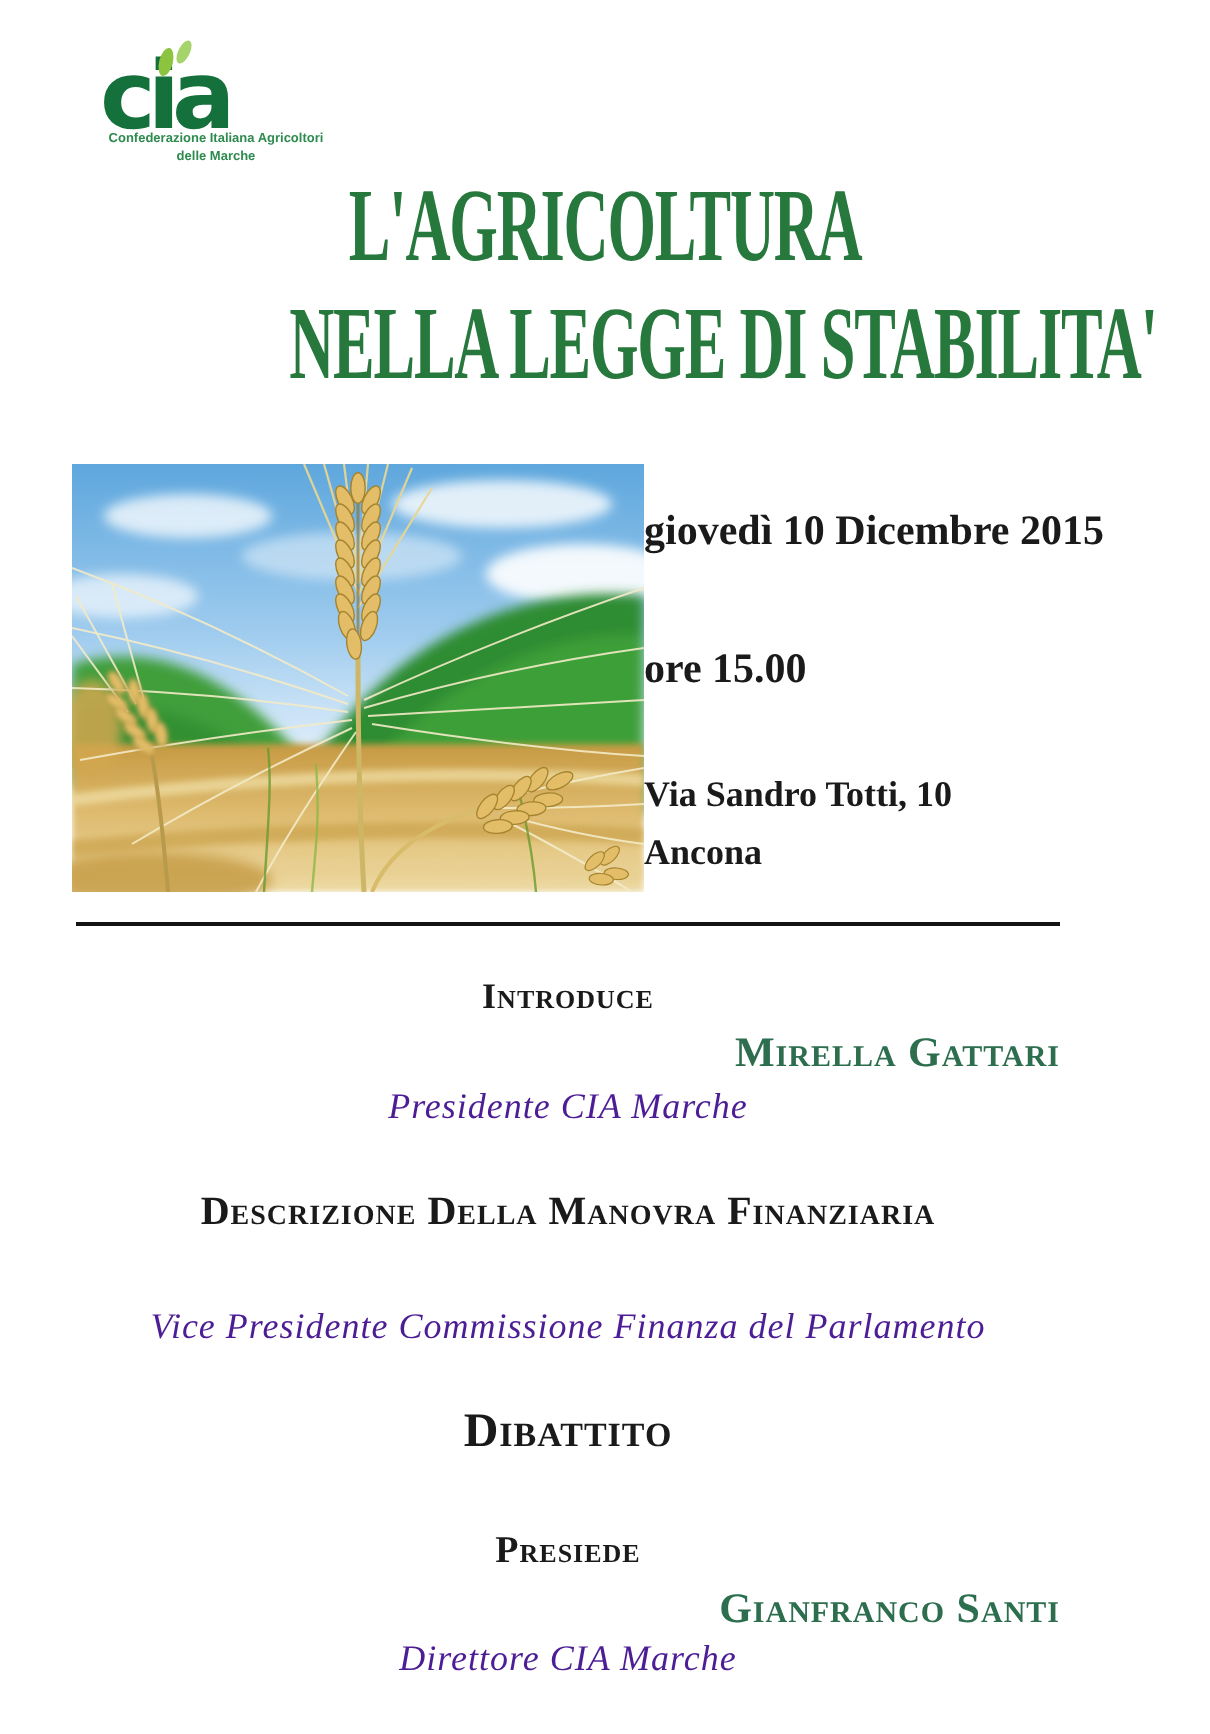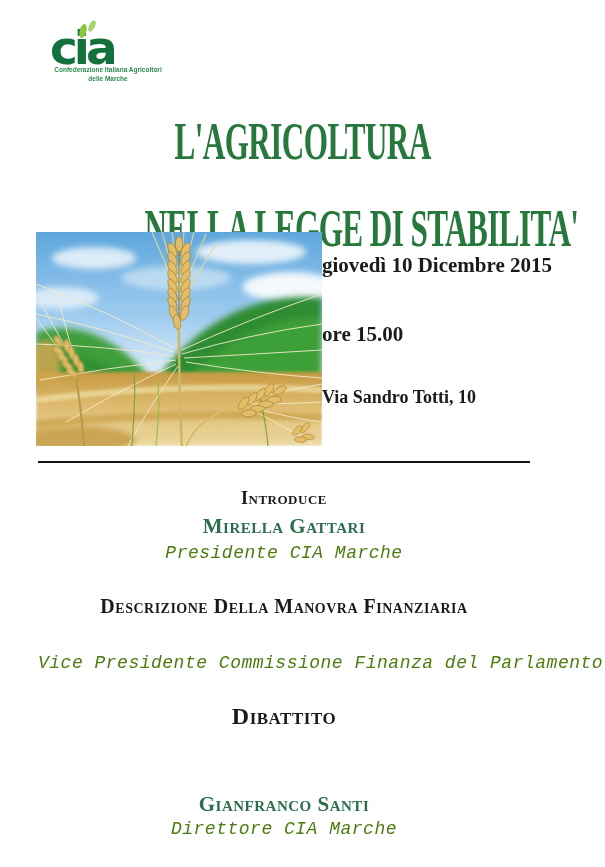--- a/index.html
+++ b/index.html
@@ -17,21 +17,21 @@
   
   .logo-wrap{position:absolute;left:46px;top:20px;width:130px;}
   .logo-svg{display:block;margin-left:4px;}
   .logo-org{position:absolute;left:-8px;top:46px;width:140px;text-align:center;
     font-family:"Liberation Sans","DejaVu Sans",sans-serif;font-size:6.5px;line-height:1.35;
     font-weight:bold;color:#2e8b4f;}
 
   
   .title{position:absolute;left:0;top:84px;width:605px;text-align:center;
     color:var(--title-green);font-weight:bold;font-size:52px;line-height:59px;}
-  .title .tline{display:block;white-space:nowrap;margin-top:28px;}
+  .title .tline{display:block;white-space:nowrap;}
   .title .tline span{display:inline-block;transform:scaleX(0.60);transform-origin:50% 50%;
     letter-spacing:-1px;}
 
   
   .photo{position:absolute;left:36px;top:232px;width:286px;height:214px;}
 
   
   .eline{position:absolute;left:322px;width:281px;text-align:left;
     font-weight:bold;color:var(--text-black);white-space:nowrap;}
   .e-date{top:253px;font-size:21px;}
@@ -41,22 +41,22 @@
   .e-city{top:416px;font-size:18px;}
 
   
   .divider{position:absolute;left:38px;top:461px;width:492px;height:0;
     border-top:2px solid #141414;}
 
   
   .pline{position:absolute;left:38px;width:492px;text-align:center;white-space:nowrap;}
   .sc{font-variant:small-caps;font-weight:bold;letter-spacing:0.5px;}
   .lbl{color:var(--text-black);}
-  .nm{color:var(--name-green);}
-  .role{font-style:italic;color:#4d7c0f;font-size:18px;letter-spacing:0.5px;font-family:Liberation Mono, monospace;}
+  .nm{color:var(--name-green);text-align:right;}
+  .role{font-style:italic;color:#4c1d95;font-size:18px;letter-spacing:0.5px;}
   .p-intro-label{top:488px;font-size:18px;}
   .p-intro-name{top:514px;font-size:21px;}
   .p-intro-role{top:543px;}
   .p-talk-title{top:595px;font-size:20px;}
   .p-speaker-name{top:625px;font-size:21px;}
   .p-speaker-role{top:653px;}
   .p-debate{top:703px;font-size:24px;}
   .p-preside-label{top:765px;font-size:19px;}
   .p-preside-name{top:792px;font-size:21px;}
   .p-preside-role{top:819px;}
@@ -224,28 +224,30 @@
           <use href="#grain" transform="translate(6,-6) rotate(24)"></use>
         <use href="#grain" transform="translate(-6,4) rotate(-24)"></use>
           <use href="#grain" transform="translate(6,4) rotate(24)"></use>
       </g>
     </svg>
   </div>
 
   <div class="eline e-date">giovedì 10 Dicembre 2015</div>
   <div class="eline e-time">ore 15.00</div>
   <div class="eline e-address">Via Sandro Totti, 10</div>
+  <div class="eline e-city">Ancona</div>
 
   <div class="divider"></div>
 
   <div class="pline sc lbl p-intro-label">Introduce</div>
   <div class="pline sc nm p-intro-name">Mirella Gattari</div>
   <div class="pline role p-intro-role">Presidente CIA Marche</div>
 
   <div class="pline sc lbl p-talk-title">Descrizione Della Manovra Finanziaria</div>
   <div class="pline role p-speaker-role">Vice Presidente Commissione Finanza del Parlamento</div>
 
   <div class="pline sc lbl p-debate">Dibattito</div>
 
+  <div class="pline sc lbl p-preside-label">Presiede</div>
   <div class="pline role p-preside-role">Direttore CIA Marche</div>
   <div class="pline sc nm p-preside-name">Gianfranco Santi</div>
 
 </div>
 
 </body></html>

